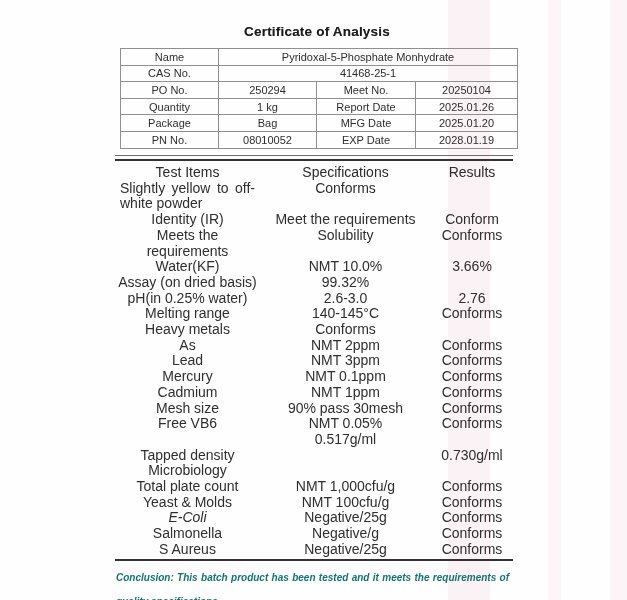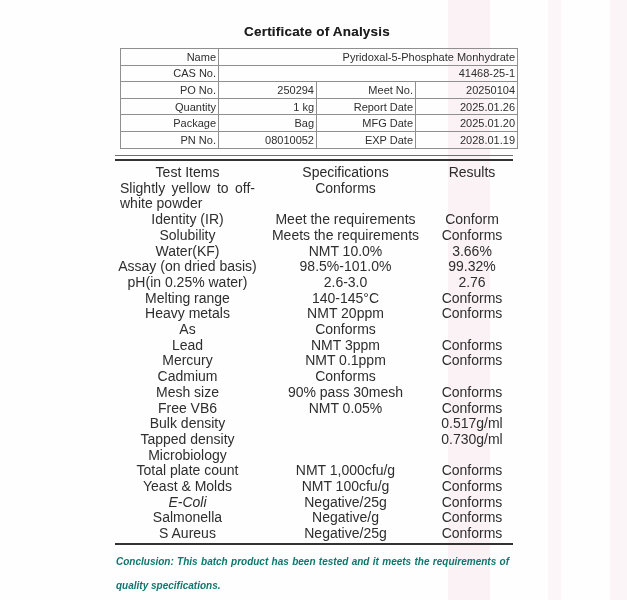--- a/index.html
+++ b/index.html
@@ -19,22 +19,22 @@
     font-size:13.5px;font-weight:bold;color:#1d1d1d;letter-spacing:0.2px;
     text-shadow:0 0 0.5px rgba(30,30,30,0.5);
   }
 
   table.info{
     position:absolute;left:120px;top:48px;width:397px;height:100px;
     border-collapse:collapse;table-layout:fixed;
     font-size:11px;color:#2e2e2e;
   }
   table.info td{
-    border:1px solid #8f8f8f;text-align:right;vertical-align:middle;
-    padding:0 2px;height:15.6px;overflow:hidden;white-space:nowrap;
+    border:1px solid #8f8f8f;text-align:center;vertical-align:middle;
+    padding:0 19px;height:15.6px;overflow:hidden;white-space:nowrap;
   }
 
   .testsec{position:absolute;left:115px;top:155px;width:398px;}
   .rule-double{height:3px;border-top:1px solid #6e6e6e;border-bottom:2px solid #333;margin-bottom:4px;}
   .rule-bottom{border-top:2px solid #333;margin-top:1px;}
   .trow{display:grid;grid-template-columns:145px 171px 82px;font-size:14px;line-height:15.7px;}
   .trow .c{min-height:15.7px;text-align:center;padding:0 2px;color:#2e2e2e;}
   .trow .c.item{}
   .trow .c.spec.just{text-align:justify;padding:0 5px;}
   .trow .c.item.ital{font-style:italic;}
@@ -110,79 +110,78 @@
         <div class="trow">
           <div class="c spec just">Slightly yellow to off-white powder</div>
           <div class="c res">Conforms</div>
         </div>
         <div class="trow">
           <div class="c item">Identity (IR)</div>
           <div class="c spec">Meet the requirements</div>
           <div class="c res">Conform</div>
         </div>
         <div class="trow">
+          <div class="c spec">Meets the requirements</div>
           <div class="c item">Solubility</div>
-          <div class="c spec">Meets the requirements</div>
           <div class="c res">Conforms</div>
         </div>
         <div class="trow">
           <div class="c item">Water(KF)</div>
           <div class="c spec">NMT 10.0%</div>
           <div class="c res">3.66%</div>
         </div>
         <div class="trow">
           <div class="c item">Assay (on dried basis)</div>
-          <div class="c spec">98.5%-101.0%</div>
           <div class="c res">99.32%</div>
         </div>
         <div class="trow">
           <div class="c item">pH(in 0.25% water)</div>
           <div class="c spec">2.6-3.0</div>
           <div class="c res">2.76</div>
         </div>
         <div class="trow">
           <div class="c item">Melting range</div>
           <div class="c spec">140-145°C</div>
           <div class="c res">Conforms</div>
         </div>
         <div class="trow">
           <div class="c item">Heavy metals</div>
-          <div class="c spec">NMT 20ppm</div>
           <div class="c res">Conforms</div>
         </div>
         <div class="trow">
           <div class="c item">As</div>
+          <div class="c spec">NMT 2ppm</div>
           <div class="c res">Conforms</div>
         </div>
         <div class="trow">
           <div class="c item">Lead</div>
           <div class="c spec">NMT 3ppm</div>
           <div class="c res">Conforms</div>
         </div>
         <div class="trow">
           <div class="c item">Mercury</div>
           <div class="c spec">NMT 0.1ppm</div>
           <div class="c res">Conforms</div>
         </div>
         <div class="trow">
           <div class="c item">Cadmium</div>
+          <div class="c spec">NMT 1ppm</div>
           <div class="c res">Conforms</div>
         </div>
         <div class="trow">
           <div class="c item">Mesh size</div>
           <div class="c spec">90% pass 30mesh</div>
           <div class="c res">Conforms</div>
         </div>
         <div class="trow">
           <div class="c item">Free VB6</div>
           <div class="c spec">NMT 0.05%</div>
           <div class="c res">Conforms</div>
         </div>
         <div class="trow">
-          <div class="c item">Bulk density</div>
           <div class="c spec"></div>
           <div class="c res">0.517g/ml</div>
         </div>
         <div class="trow">
           <div class="c item">Tapped density</div>
           <div class="c spec"></div>
           <div class="c res">0.730g/ml</div>
         </div>
         <div class="trow">
           <div class="c item">Microbiology</div>

